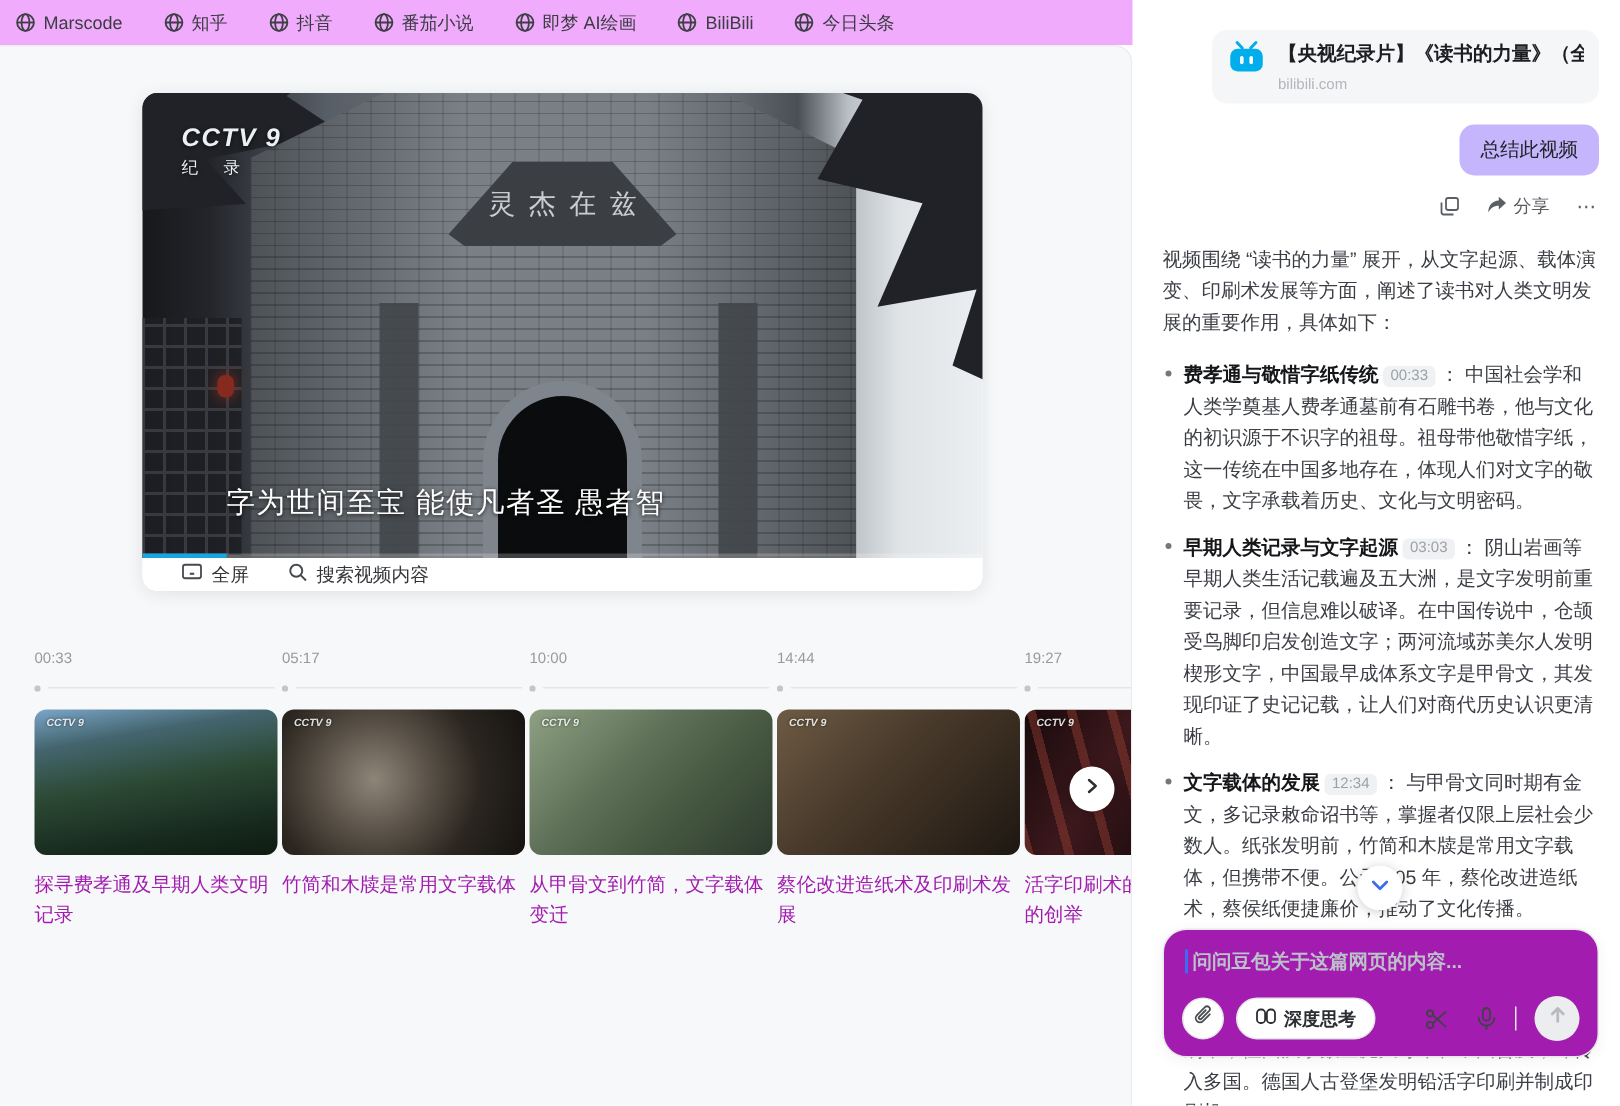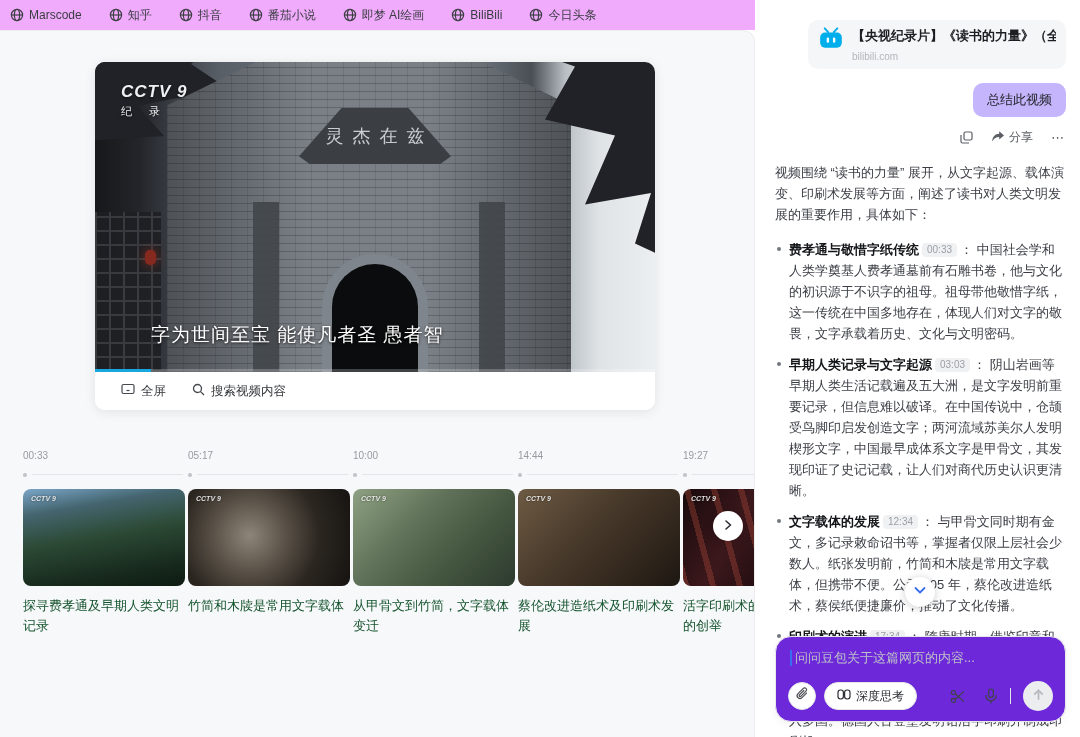--- a/index.html
+++ b/index.html
@@ -48,42 +48,42 @@
   .lantern { position:absolute; left:50px; top:188px; width:11px; height:15px; background:#86291f;
     border-radius:5px; box-shadow:0 0 8px 2px rgba(160,50,30,.45); }
   .cctv { position:absolute; left:26px; top:20px; color:#edf0f2; text-shadow:0 1px 3px rgba(0,0,0,.65); }
   .cctv .l1 { font-size:17px; font-weight:700; font-style:italic; letter-spacing:1px; }
   .cctv .l2 { font-size:11px; letter-spacing:7px; margin-top:2px; }
   .v-subtitle { position:absolute; left:56px; bottom:24px; color:#fff; font-size:19px;
     letter-spacing:1px; text-shadow:0 1px 3px rgba(0,0,0,.8); white-space:nowrap;text-align:center; }
   .progress { position:absolute; left:0; right:0; bottom:0; height:3px; background:rgba(255,255,255,.22); }
   .progress .fill { height:100%; background:#18a6e0; }
 
-  .controls { height:38px; display:flex; align-items:center; gap:26px; padding-left:26px;
+  .controls { height:22px; display:flex; align-items:center; gap:26px; padding-left:26px;
     font-size:12.5px; color:#33363a; border-radius:0 0 10px 10px; background:#fff; }
   .ctrl { display:flex; align-items:center; gap:6px; cursor:pointer; }
 
   
   .chapters { display:flex; margin:40px 0 0 23px; width:850px; }
   .chapter { width:162px; margin-right:3px; flex:none; }
   .ch-time { font-size:10px; color:#97999d; }
   .ch-track { position:relative; height:4px; margin-top:12px; }
   .ch-track .dot { position:absolute; left:0; top:0; width:3.5px; height:3.5px; border-radius:50%; background:#c3c5c9; }
   .ch-track .line { position:absolute; left:9px; right:2px; top:1px; height:1px; background:#e4e5e8; }
   .ch-thumb { position:relative; margin-top:12px; height:97px; border-radius:8px; overflow:hidden; cursor:pointer; }
   .chapter:nth-child(1) .ch-thumb { background:linear-gradient(170deg,#7ba6c9 0%,#44656f 22%,#2c4a35 48%,#16281c 82%,#0e1b12 100%); }
   .chapter:nth-child(2) .ch-thumb { background:radial-gradient(circle at 38% 48%,#8d8578 0%,#5a5248 32%,#2b2620 62%,#151210 100%); }
   .chapter:nth-child(3) .ch-thumb { background:linear-gradient(135deg,#8fa183 0%,#5f7158 38%,#44553f 68%,#2c3a2e 100%); }
   .chapter:nth-child(4) .ch-thumb { background:linear-gradient(135deg,#6e5b44 0%,#4a3b2c 40%,#33281d 72%,#1d1712 100%); }
   .chapter:nth-child(5) .ch-thumb { background:
       repeating-linear-gradient(75deg,rgba(170,70,55,.38) 0 6px,transparent 6px 26px),
       linear-gradient(120deg,#180a0c 0%,#3c181c 35%,#200d10 62%,#0d0507 100%); }
   .ch-wm { position:absolute; top:6px; left:8px; font-size:7px; font-weight:700; font-style:italic;
     color:rgba(255,255,255,.85); text-shadow:0 0 2px rgba(0,0,0,.6); }
-  .ch-caption { margin-top:10px; width:160px; font-size:13px; line-height:20px; color:#14532d; white-space:pre-line; }
+  .ch-caption { margin-top:10px; width:160px; font-size:13px; line-height:20px; color:#a21caf; white-space:pre-line; }
   .next-btn { position:absolute; left:713px; top:480px; width:30px; height:30px; border-radius:50%;
     background:#fff; box-shadow:0 1px 8px rgba(0,0,0,.22); display:flex; align-items:center;
     justify-content:center; cursor:pointer; }
 
   
   .right-panel { position:absolute; left:755px; top:0; right:0; bottom:0; background:#fff;
     padding:0 14px 0 20px; overflow:hidden; }
   .src-card { margin:20px 0 0 auto; width:258px; background:#f5f6f8; border-radius:10px;
     padding:7px 10px; display:flex; gap:8px; align-items:flex-start; cursor:pointer; }
   .src-main { min-width:0; }
@@ -103,23 +103,23 @@
   .bullets li::before { content:""; position:absolute; left:2px; top:8px; width:4px; height:4px;
     border-radius:50%; background:#73777e; }
   .b-title { font-weight:700; color:#141619; }
   .b-ts { display:inline-block; background:#f0f1f3; color:#9ba0a8; font-size:10px; line-height:14px;
     padding:0 5px; border-radius:4px; margin:0 3px; vertical-align:1px; }
 
   .scroll-btn { position:absolute; left:150px; top:577px; width:30px; height:30px; border-radius:50%;
     background:#fff; box-shadow:0 1px 8px rgba(0,0,0,.2); display:flex; align-items:center;
     justify-content:center; cursor:pointer; z-index:4; }
 
-  .input-box { position:absolute; left:20px; right:14px; bottom:15px; height:86px; background:#6d28d9;
+  .input-box { position:absolute; left:20px; right:14px; bottom:32px; height:86px; background:#a21caf;
     border:1px solid #e7e8ea; border-radius:16px; box-shadow:0 2px 10px rgba(0,0,0,.05);
-    padding:12px 12px 10px 14px; z-index:5; }
+    padding:12px 12px 10px 14px; z-index:5;font-weight:bold; }
   .ph-row { display:flex; align-items:center; }
   .caret { width:2px; height:16px; background:#3b6cf0; margin-right:3px; }
   .ph { font-size:13px; color:#bcc0c8; }
   .in-actions { position:absolute; left:12px; right:12px; bottom:10px; display:flex; align-items:center; }
   .clip-btn { width:28px; height:28px; border:1px solid #e5e6e8; border-radius:50%;
     display:flex; align-items:center; justify-content:center; cursor:pointer; background:#fff; }
   .deep-chip { margin-left:8px; height:28px; border:1px solid #e5e6e8; border-radius:15px;
     display:flex; align-items:center; gap:5px; padding:0 12px; font-size:12px; color:#2c2e33;
     cursor:pointer; background:#fff; white-space:nowrap; }
   .spacer { flex:1; }

